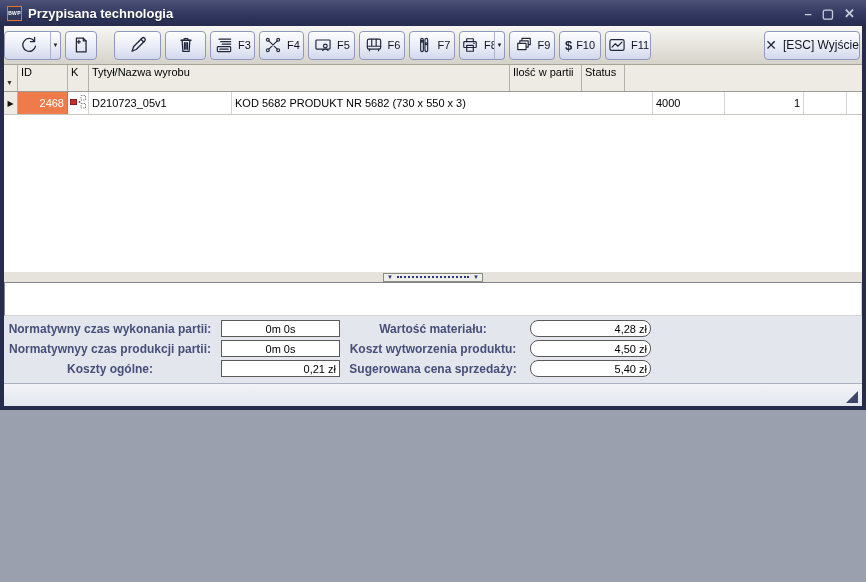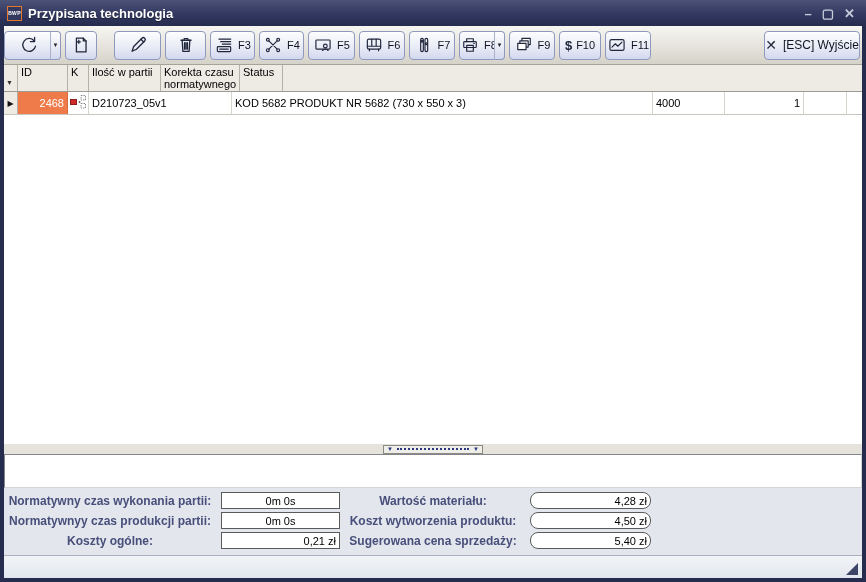--- a/index.html
+++ b/index.html
@@ -1,16 +1,16 @@
 <!DOCTYPE html>
 <html><head>
 <meta charset="utf-8">
 <style>
   html,body{margin:0;padding:0;background:#9aa0ad;font-family:"Liberation Sans",sans-serif;}
-  .window{position:relative;width:866px;height:582px;background:#262c4e;box-sizing:border-box;overflow:hidden;}
+  .window{position:relative;width:866px;height:410px;background:#262c4e;box-sizing:border-box;overflow:hidden;}
   
   .titlebar{position:absolute;top:0;left:0;right:0;height:26px;
     background:linear-gradient(#4c5377,#323860 55%,#262c4e);
     display:flex;align-items:center;padding:0 7px;gap:6px;box-sizing:border-box;}
   .app-logo{width:15px;height:15px;background:#343a5e;border:1px solid #e4762c;
     display:flex;align-items:center;justify-content:center;color:#fff;font-size:5px;
     font-weight:bold;letter-spacing:.3px;box-sizing:border-box;flex:0 0 auto;}
   .title-text{color:#ffffff;font-size:13px;font-weight:600;text-shadow:0 1px 1px rgba(0,0,0,.45);}
   .win-controls{margin-left:auto;display:flex;align-items:center;gap:10px;color:#c6cbda;
     font-size:13px;font-weight:bold;padding-right:4px;}
@@ -233,22 +233,22 @@
         <span>[ESC] Wyjście</span>
       </div>
     </div>
 
     <div class="grid-header">
       <div class="hcell hc-sel">
         <span class="filter-glyph">▼</span>
       </div>
       <div class="hcell hc-id">ID</div>
       <div class="hcell hc-k">K</div>
+      <div class="hcell hc-tytul">Tytył/Nazwa wyrobu</div>
       <div class="hcell hc-ilosc">Ilość w partii</div>
-      <div class="hcell hc-korekta">Korekta czasu normatywnego</div>
       <div class="hcell hc-status">Status</div>
       <div class="hcell hc-fill"></div>
     </div>
 
     <div class="grid-row">
       <div class="rcell rc-sel">
         <span class="row-arrow">▶</span>
       </div>
       <div class="rcell rc-id">2468</div>
       <div class="rcell rc-k">

